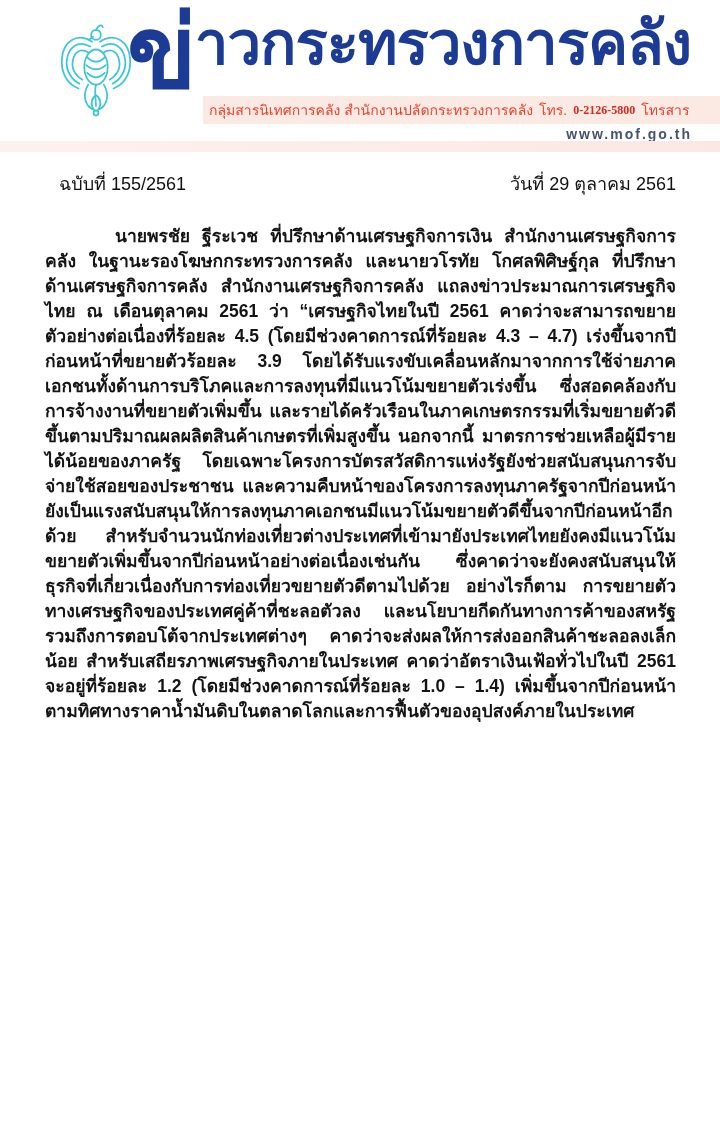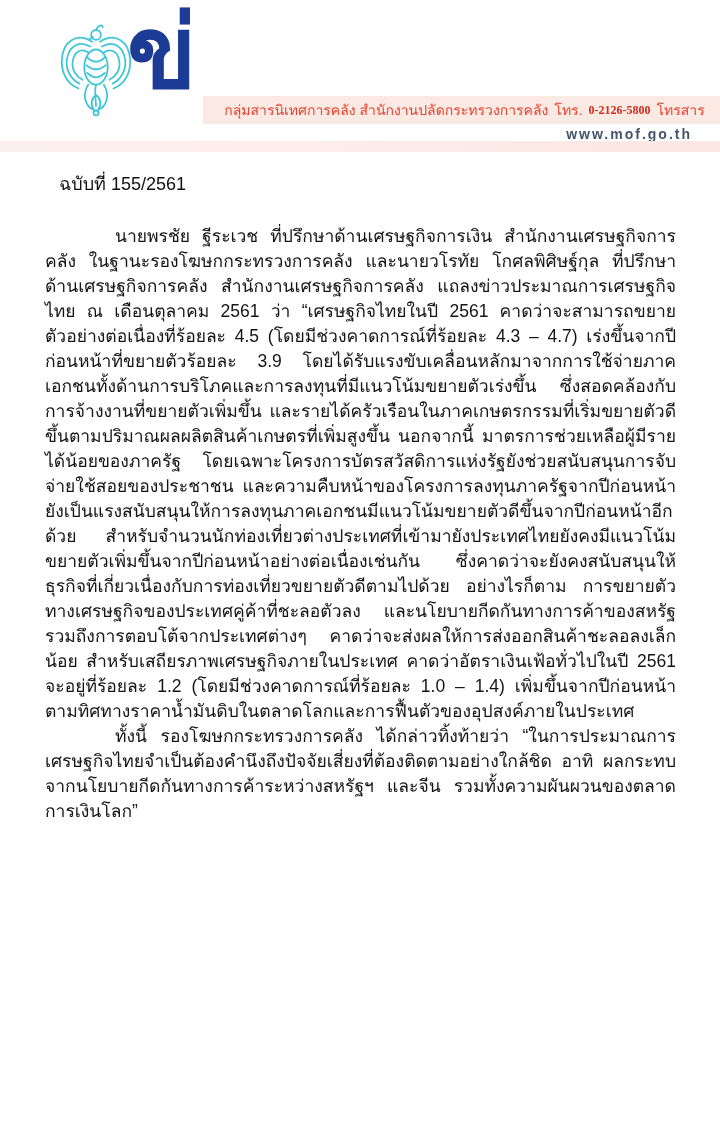--- a/index.html
+++ b/index.html
@@ -16,21 +16,21 @@
     letter-spacing:-2px;
   }
   .brand-rest{
     font-size:60px;line-height:1.0;font-weight:bold;color:#1c3b94;
     margin-top:14px;letter-spacing:-1px;
   }
   .contact-band{
     position:absolute;left:203px;top:96px;width:517px;height:28px;
     background:#fbe9e4;display:flex;align-items:center;gap:6px;
     padding-left:6px;box-sizing:border-box;white-space:nowrap;
-    color:#e8432e;font-size:14px;justify-content:center;
+    color:#e8432e;font-size:14px;
   }
   .contact-band .tel-num{
     font-family:"Liberation Serif",serif;font-weight:bold;font-size:12px;color:#d42b1e;
   }
   .webrow{
     position:absolute;left:88px;top:126px;width:604px;
     display:flex;align-items:flex-end;
   }
   .webrow .rule{flex:1;height:0;border-top:1.5px solid #9aa3ad;}
   .webrow .web{
@@ -46,21 +46,21 @@
     display:flex;justify-content:space-between;margin-top:17px;
     font-size:18px;color:#111;
   }
   .meta .issue{margin-left:14px;}
   .titleblock{margin-top:22px;text-align:center;font-size:18.5px;color:#111;}
   .titleblock .t1{line-height:28px;}
   .titleblock .t2{line-height:30px;font-weight:bold;text-decoration:underline;}
   .bodytext{margin-top:26px;}
   .bodytext p{
     margin:0;font-size:17.5px;line-height:25px;text-align:justify;
-    text-indent:70px;color:#141414;
+    text-indent:70px;color:#141414;font-weight:bold;
   }
 </style>
 </head>
 <body>
 
 <div class="page">
 
   <header class="masthead">
 
     <svg class="emblem" viewBox="0 0 80 100" fill="none" stroke="#3ec6d6" stroke-width="1.8" stroke-linecap="round">
@@ -83,20 +83,21 @@
       <path d="M31 54 C37 60, 43 60, 49 54"></path>
 
       <path d="M32 66 C26 76, 28 88, 38 92 C34 86, 35 80, 40 77"></path>
       <path d="M48 66 C54 76, 52 88, 42 92 C46 86, 45 80, 40 77"></path>
       <path d="M40 66 C38 74, 40 82, 40 88"></path>
       <circle cx="40" cy="95" r="2.5"></circle>
     </svg>
 
     <div class="brand">
       <span class="brand-first">ข่</span>
+      <span class="brand-rest">าวกระทรวงการคลัง</span>
     </div>
 
     <div class="contact-band">
       <span>กลุ่มสารนิเทศการคลัง สำนักงานปลัดกระทรวงการคลัง</span>
       <span>โทร.</span>
       <span class="tel-num">0-2126-5800</span>
       <span>โทรสาร</span>
 
     </div>
 
@@ -105,22 +106,22 @@
       <span class="web">www.mof.go.th</span>
     </div>
 
     <div class="pinkstrip"></div>
   </header>
 
   <main class="content">
 
     <div class="meta">
       <span class="issue">ฉบับที่ 155/2561</span>
+      <span class="date">วันที่ 29 ตุลาคม 2561</span>
     </div>
 
 
     <div class="bodytext">
       <p>นายพรชัย ฐีระเวช ที่ปรึกษาด้านเศรษฐกิจการเงิน สำนักงานเศรษฐกิจการคลัง ในฐานะรองโฆษกกระทรวงการคลัง และนายวโรทัย โกศลพิศิษฐ์กุล ที่ปรึกษาด้านเศรษฐกิจการคลัง สำนักงานเศรษฐกิจการคลัง แถลงข่าวประมาณการเศรษฐกิจไทย ณ เดือนตุลาคม 2561 ว่า “เศรษฐกิจไทยในปี 2561 คาดว่าจะสามารถขยายตัวอย่างต่อเนื่องที่ร้อยละ 4.5 (โดยมีช่วงคาดการณ์ที่ร้อยละ 4.3 – 4.7) เร่งขึ้นจากปีก่อนหน้าที่ขยายตัวร้อยละ 3.9 โดยได้รับแรงขับเคลื่อนหลักมาจากการใช้จ่ายภาคเอกชนทั้งด้านการบริโภคและการลงทุนที่มีแนวโน้มขยายตัวเร่งขึ้น ซึ่งสอดคล้องกับการจ้างงานที่ขยายตัวเพิ่มขึ้น และรายได้ครัวเรือนในภาคเกษตรกรรมที่เริ่มขยายตัวดีขึ้นตามปริมาณผลผลิตสินค้าเกษตรที่เพิ่มสูงขึ้น นอกจากนี้ มาตรการช่วยเหลือผู้มีรายได้น้อยของภาครัฐ โดยเฉพาะโครงการบัตรสวัสดิการแห่งรัฐยังช่วยสนับสนุนการจับจ่ายใช้สอยของประชาชน และความคืบหน้าของโครงการลงทุนภาครัฐจากปีก่อนหน้ายังเป็นแรงสนับสนุนให้การลงทุนภาคเอกชนมีแนวโน้มขยายตัวดีขึ้นจากปีก่อนหน้าอีกด้วย สำหรับจำนวนนักท่องเที่ยวต่างประเทศที่เข้ามายังประเทศไทยยังคงมีแนวโน้มขยายตัวเพิ่มขึ้นจากปีก่อนหน้าอย่างต่อเนื่องเช่นกัน ซึ่งคาดว่าจะยังคงสนับสนุนให้ธุรกิจที่เกี่ยวเนื่องกับการท่องเที่ยวขยายตัวดีตามไปด้วย อย่างไรก็ตาม การขยายตัวทางเศรษฐกิจของประเทศคู่ค้าที่ชะลอตัวลง และนโยบายกีดกันทางการค้าของสหรัฐ รวมถึงการตอบโต้จากประเทศต่างๆ คาดว่าจะส่งผลให้การส่งออกสินค้าชะลอลงเล็กน้อย สำหรับเสถียรภาพเศรษฐกิจภายในประเทศ คาดว่าอัตราเงินเฟ้อทั่วไปในปี 2561 จะอยู่ที่ร้อยละ 1.2 (โดยมีช่วงคาดการณ์ที่ร้อยละ 1.0 – 1.4) เพิ่มขึ้นจากปีก่อนหน้า ตามทิศทางราคาน้ำมันดิบในตลาดโลกและการฟื้นตัวของอุปสงค์ภายในประเทศ</p>
-      <p>ทั้งนี้ รองโฆษกกระทรวงการคลัง ได้กล่าวทิ้งท้ายว่า “ในการประมาณการเศรษฐกิจไทยจำเป็นต้องคำนึงถึงปัจจัยเสี่ยงที่ต้องติดตามอย่างใกล้ชิด อาทิ ผลกระทบจากนโยบายกีดกันทางการค้าระหว่างสหรัฐฯ และจีน รวมทั้งความผันผวนของตลาดการเงินโลก”</p>
     </div>
 
   </main>
 </div>
 
 </body></html>

